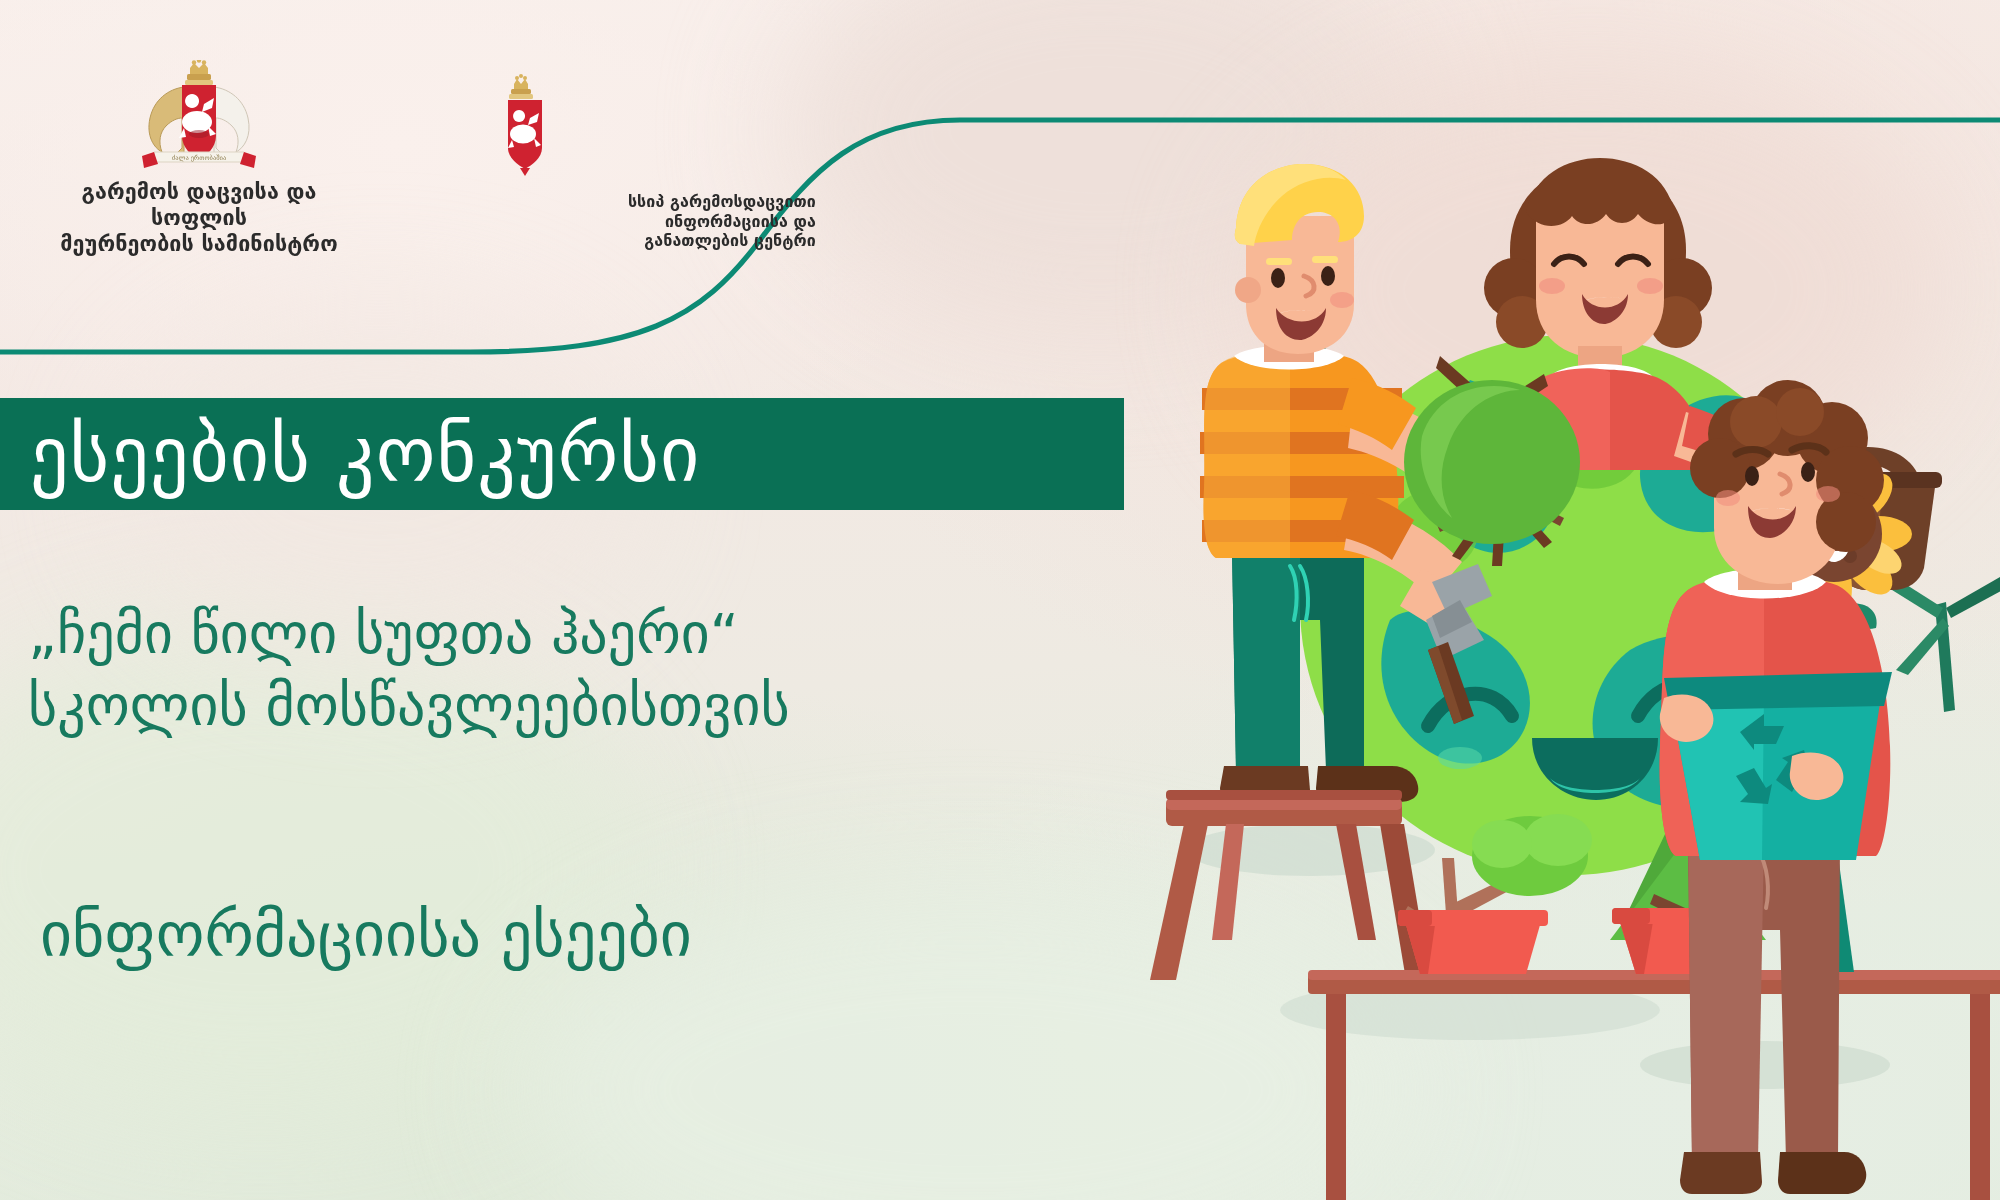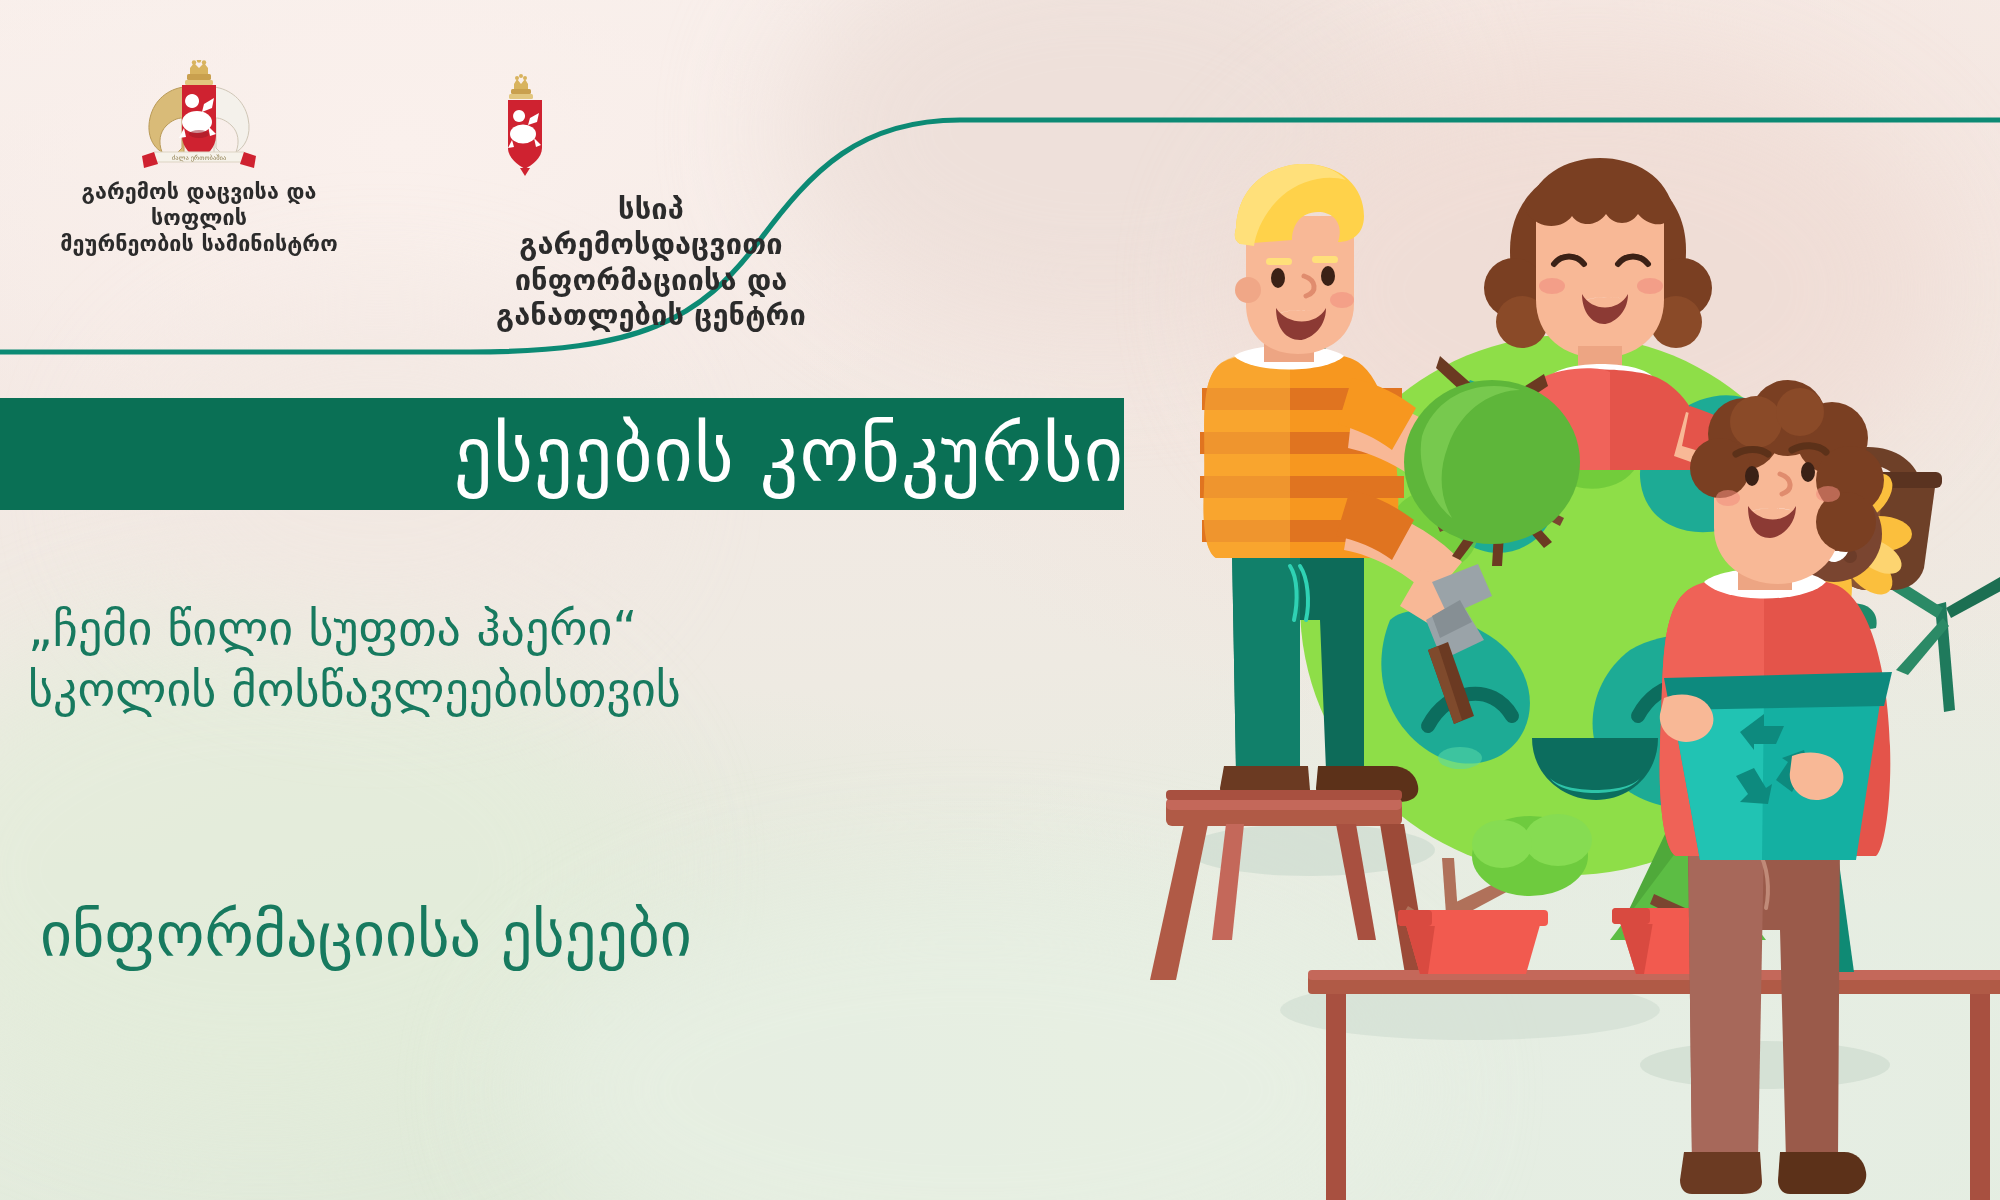--- a/index.html
+++ b/index.html
@@ -29,37 +29,37 @@
   .logo-emblem{display:block;}
   .logo-text{
     font-family:"DejaVu Sans","Liberation Sans",sans-serif;
     font-weight:700;color:#2b2b2b;line-height:1.22;white-space:pre-line;
   }
   #logo1{left:34px;top:0px;width:330px;}
   #logo1 .logo-emblem{margin:0 auto;}
   #logo1 .logo-text{font-size:21.5px;text-align:center;margin-top:1px;letter-spacing:.1px;}
   #logo2{left:486px;top:12px;width:330px;}
   #logo2 .logo-emblem{margin-left:4px;}
-  #logo2 .logo-text{font-size:29px;text-align:center;margin-top:12px;letter-spacing:.1px;}
+  #logo2 .logo-text{font-size:16px;text-align:right;margin-top:12px;letter-spacing:.1px;}
 
   
   .title-banner{
     position:absolute;left:0;top:398px;width:1124px;height:112px;
-    background:#0a7055;display:flex;align-items:center;justify-content:flex-end;
+    background:#0a7055;display:flex;align-items:center;
   }
   .title-banner .t{
     color:#ffffff;font-size:76px;font-weight:400;
     font-family:"DejaVu Sans","Liberation Sans",sans-serif;
     padding-left:30px;letter-spacing:1px;white-space:nowrap;
   }
 
   
   .subtitle{
     position:absolute;left:28px;top:598px;width:1180px;
-    color:#177a5f;font-size:48px;line-height:1.28;font-weight:400;
+    color:#177a5f;font-size:56px;line-height:1.28;font-weight:400;
     font-family:"DejaVu Sans","Liberation Sans",sans-serif;
   }
   .subtitle .l2{display:block;}
 
   
   .bottomline{
     position:absolute;left:40px;top:898px;width:1200px;
     color:#177a5f;font-size:62px;font-weight:400;
     font-family:"DejaVu Sans","Liberation Sans",sans-serif;
   }

